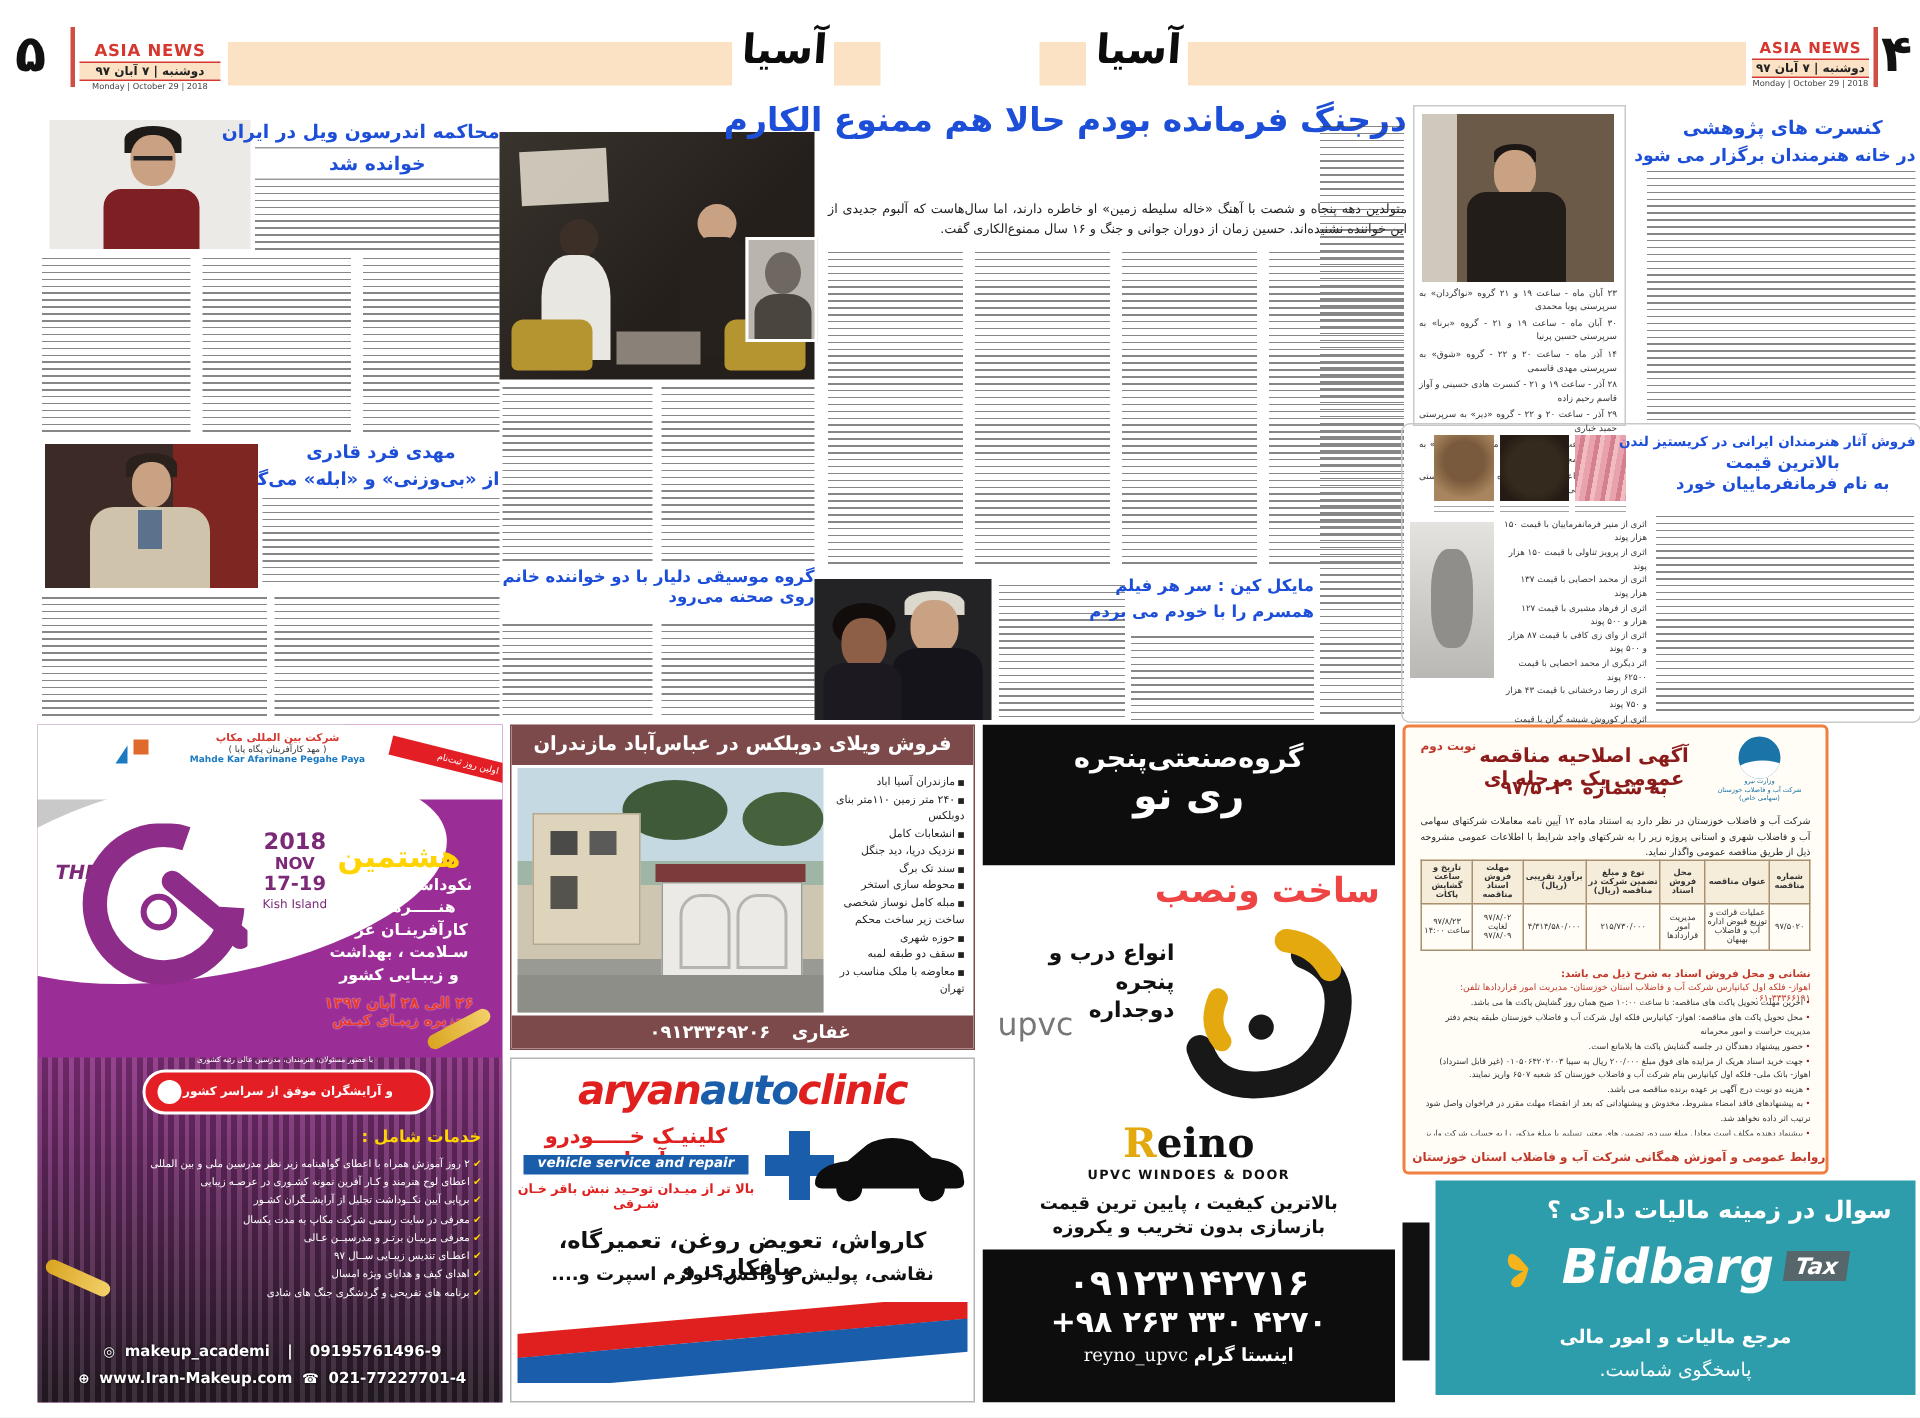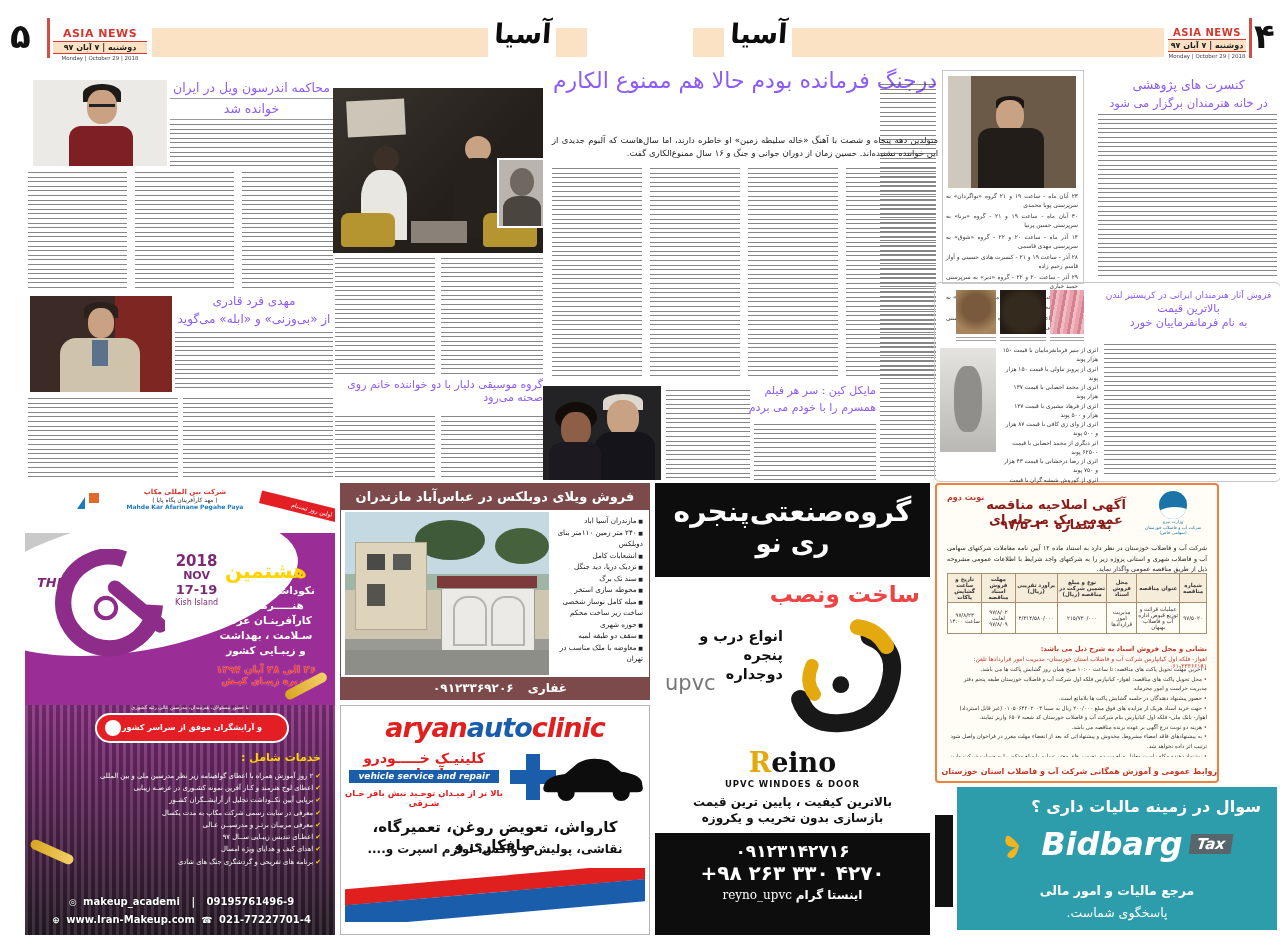--- a/index.html
+++ b/index.html
@@ -13,21 +13,21 @@
   
   .pagenum{position:absolute;font-size:34px;font-weight:bold;color:#111;}
   .redbar{position:absolute;width:3px;height:40px;background:#cf4f45;}
   .brandbox{position:absolute;width:94px;text-align:center;}
   .brand-en{color:#d6372e;font-weight:bold;font-size:11px;letter-spacing:.5px;border-bottom:1.5px solid #d6372e;padding-bottom:1px;}
   .brand-fa{font-size:8px;font-weight:bold;background:#fbe2c4;padding:1px 0;direction:rtl;color:#222;}
   .brand-date{font-size:5.5px;color:#444;border-top:1.5px solid #d6372e;padding-top:1px;}
   .peach{position:absolute;background:#fbe2c4;height:29px;}
   .asialogo{position:absolute;font-size:27px;font-weight:bold;color:#0c0c0c;width:62px;text-align:center;transform:skewX(-4deg);}
   
-  .hl{position:absolute;color:#8b5cf6;font-weight:normal;direction:rtl;}
+  .hl{position:absolute;color:#1d4ed8;font-weight:bold;direction:rtl;}
   .hl span{display:block;white-space:nowrap;}
   .deck{position:absolute;font-size:8.5px;line-height:13px;color:#222;direction:rtl;text-align:justify;}
   .ulne{border-bottom:1px solid #9a9a9a;padding-bottom:1px;}
   
   .ph{position:absolute;overflow:hidden;background:#cfcbc4;}
   .ph div{position:absolute;}
   .boxed{position:absolute;border:1px solid #c9c9c9;}
   
   .sched-item{font-size:5.9px;line-height:1.55;color:#333;margin-bottom:2px;text-align:justify;}
   .price-item{font-size:5.8px;line-height:1.6;color:#333;text-align:right;}
@@ -79,33 +79,33 @@
   .ar-plusv{position:absolute;left:185px;top:48px;width:14px;height:46px;background:#1a5dab;}
   .ar-plush{position:absolute;left:169px;top:64px;width:46px;height:14px;background:#1a5dab;}
   .ar-svc1{position:absolute;top:112px;left:0;right:0;text-align:center;font-weight:bold;font-size:15px;color:#111;direction:rtl;}
   .ar-svc2{position:absolute;top:136px;left:0;right:0;text-align:center;font-weight:bold;font-size:12px;color:#111;direction:rtl;}
   .ar-stripes{position:absolute;left:4px;right:4px;top:162px;height:54px;overflow:hidden;}
   .ar-red{position:absolute;left:-12px;width:110%;height:16px;background:#e0201f;top:8px;transform:rotate(-5deg);}
   .ar-blue{position:absolute;left:-12px;width:110%;height:22px;background:#1a5dab;top:24px;transform:rotate(-5deg);}
   
   #ad-reino{background:#fff;}
   .rn-top{position:absolute;top:0;left:0;right:0;height:94px;background:#0d0d0d;color:#fff;text-align:center;direction:rtl;}
-  .rn-top .l1{font-size:28px;font-weight:bold;padding-top:12px;}
+  .rn-top .l1{font-size:18px;font-weight:bold;padding-top:12px;}
   .rn-top .l2{font-size:26px;font-weight:bold;}
   .rn-mid{position:absolute;top:94px;left:0;right:0;height:256px;background:#fff;}
   .rn-make{position:absolute;top:4px;right:10px;font-size:23px;font-weight:800;direction:rtl;color:#ef4444;}
   .rn-types{position:absolute;left:8px;top:50px;width:120px;direction:rtl;text-align:right;font-weight:800;font-size:14.5px;line-height:19px;color:#111;}
   .rn-upvc{position:absolute;left:10px;top:94px;font-size:21px;color:#777;}
   .rn-brand{position:absolute;left:0;right:0;top:170px;text-align:center;font-family:"DejaVu Serif",serif;font-size:27px;font-weight:bold;color:#111;}
   .rn-brand .gold{color:#e3a90f;}
   .rn-sub{position:absolute;left:0;right:0;top:202px;text-align:center;font-size:8.5px;font-weight:bold;letter-spacing:1px;color:#111;}
   .rn-q1{position:absolute;left:0;right:0;top:218px;text-align:center;font-weight:bold;font-size:12px;direction:rtl;color:#111;}
   .rn-q2{position:absolute;left:0;right:0;top:234px;text-align:center;font-weight:bold;font-size:12px;direction:rtl;color:#111;}
   .rn-bot{position:absolute;top:350px;left:0;right:0;height:102px;background:#0d0d0d;color:#fff;text-align:center;}
-  .rn-p1{font-size:17px;font-weight:bold;letter-spacing:1px;padding-top:8px;}
+  .rn-p1{font-size:24px;font-weight:bold;letter-spacing:1px;padding-top:8px;}
   .rn-p2{font-size:20px;font-weight:bold;}
   .rn-insta{font-size:12px;margin-top:3px;}
   .rn-insta .lbl{font-weight:bold;}
   .rn-insta .id{font-family:"DejaVu Serif",serif;}
   
   #ad-tender{background:#fffdf6;border:2px solid #ef8040;border-radius:4px;box-sizing:border-box;}
   .td-round{position:absolute;left:10px;top:8px;color:#c0392b;font-weight:bold;font-size:8px;direction:rtl;}
   .td-logo{position:absolute;right:12px;top:6px;width:64px;text-align:center;}
   .td-circle{width:28px;height:28px;margin:0 auto;border-radius:50%;background:#1b74a8;position:relative;overflow:hidden;}
   .td-circle::after{content:"";position:absolute;left:-4px;bottom:-8px;width:40px;height:20px;background:#fff;border-radius:50% 50% 0 0;}

